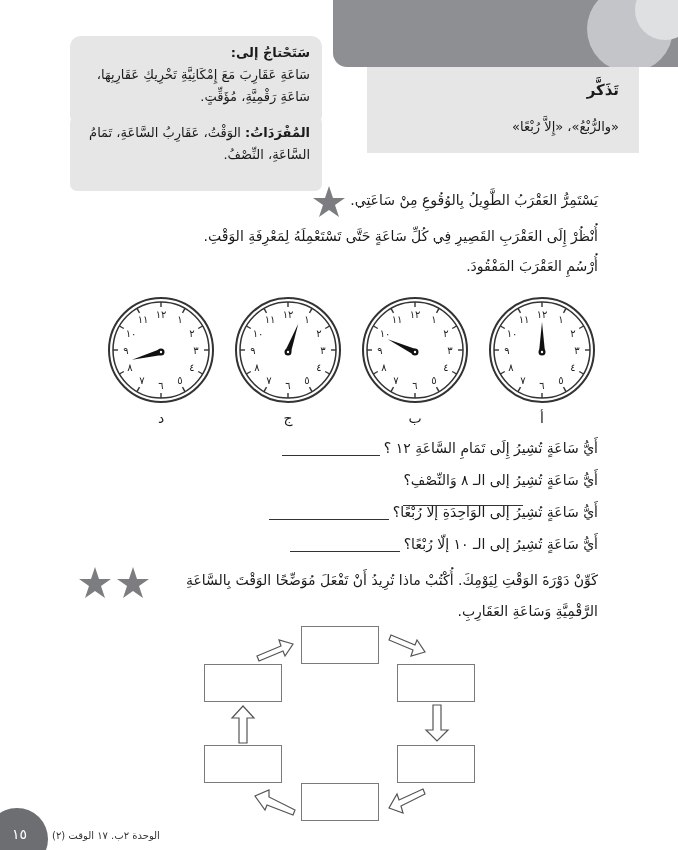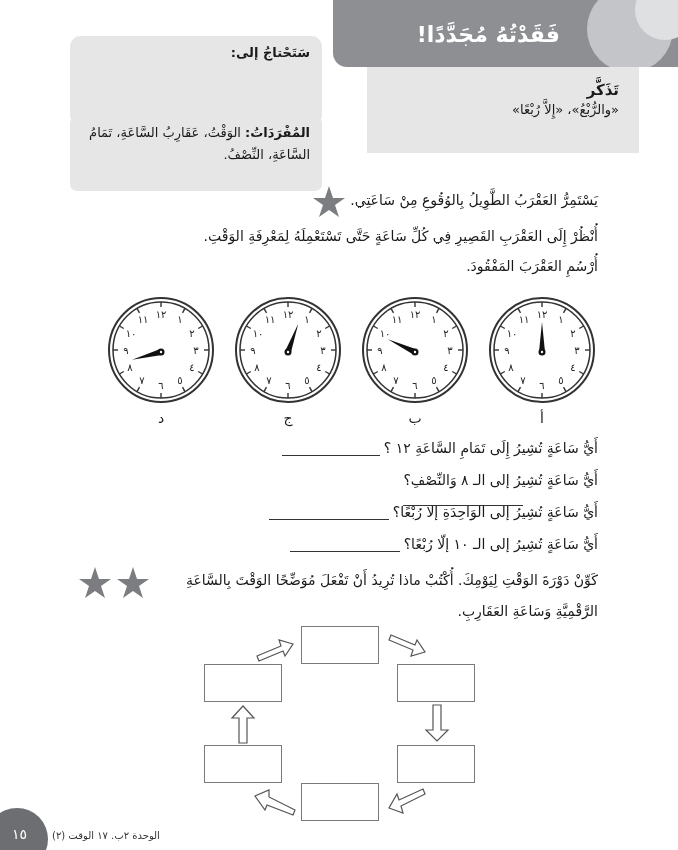--- a/index.html
+++ b/index.html
@@ -9,21 +9,21 @@
 
   
   .banner { position: absolute; left: 333px; top: 0; width: 345px; height: 67px; background: #8e8f93; border-bottom-left-radius: 14px; overflow: hidden; }
   .banner .circle-big { position: absolute; left: 254px; top: -14px; width: 86px; height: 86px; border-radius: 50%; background: #c4c5c8; }
   .banner .circle-small { position: absolute; left: 302px; top: -20px; width: 60px; height: 60px; border-radius: 50%; background: #dfe0e2; }
   .banner-title { position: absolute; right: 118px; top: 22px; font-size: 22px; font-weight: bold; color: #ffffff; direction: rtl; white-space: nowrap; }
 
   
   .remember { position: absolute; left: 367px; top: 67px; width: 272px; height: 86px; background: #e6e6e7; padding: 14px 20px; }
   .remember-title { font-size: 15px; font-weight: bold; }
-  .remember-text { font-size: 13px; margin-top: 3px; }
+  .remember-text { font-size: 13px; margin-top: 20px; }
 
   
   .info-box { position: absolute; left: 70px; width: 252px; background: #e6e6e7; border-radius: 7px; padding: 6px 12px; direction: rtl; text-align: right; font-size: 13px; line-height: 22px; }
   .info-need { top: 36px; height: 90px; border-radius: 11px; }
   .info-vocab { top: 116px; height: 75px; text-align: right; }
   .info-box .bold { font-weight: bold; }
 
   
   .star { position: absolute; width: 34px; height: 34px; }
   .star svg { width: 100%; height: 100%; display: block; }
@@ -49,30 +49,30 @@
   .page-num { position: absolute; left: -14px; top: 808px; width: 62px; height: 62px; border-radius: 50%; background: #6d6e71; }
   .page-num span { position: absolute; left: 26px; top: 18px; color: #fff; font-size: 14px; }
   .footer-text { position: absolute; left: 52px; top: 830px; font-size: 10px; color: #333; direction: rtl; white-space: nowrap; }
 </style>
 </head>
 <body>
 
 <div class="banner">
   <div class="circle-big"></div>
   <div class="circle-small"></div>
-  <div class="banner-title">فَقَدْتُهُ مُجَدَّدًا!</div>
 </div>
 
 <div class="remember rtl">
   <div class="remember-title">تَذَكَّر</div>
   <div class="remember-text">«والرُّبْعُ»، «إِلاَّ رُبْعًا»</div>
 </div>
 
 <div class="info-box info-need">
   <div class="bold">سَتَحْتاجُ إلى:</div>
+  <div>سَاعَةِ عَقَارِبَ مَعَ إِمْكَانِيَّةِ تَحْرِيكِ عَقَارِبِهَا، سَاعَةِ رَقْمِيَّةِ، مُؤَقِّتٍ.</div>
 </div>
 
 <div class="info-box info-vocab">
   <span class="bold">المُفْرَدَاتُ:</span>
   <span>الوَقْتُ، عَقَارِبُ السَّاعَةِ، تَمَامُ السَّاعَةِ، النِّصْفُ.</span>
 </div>
 
 <div class="star" style="left:312px; top:185px;">
   <svg viewBox="0 0 34 34">
       <polygon points="17,1 21,13 33,13 23,20 27,32 17,25 7,32 11,20 1,13 13,13" fill="#7c7d80"></polygon>

